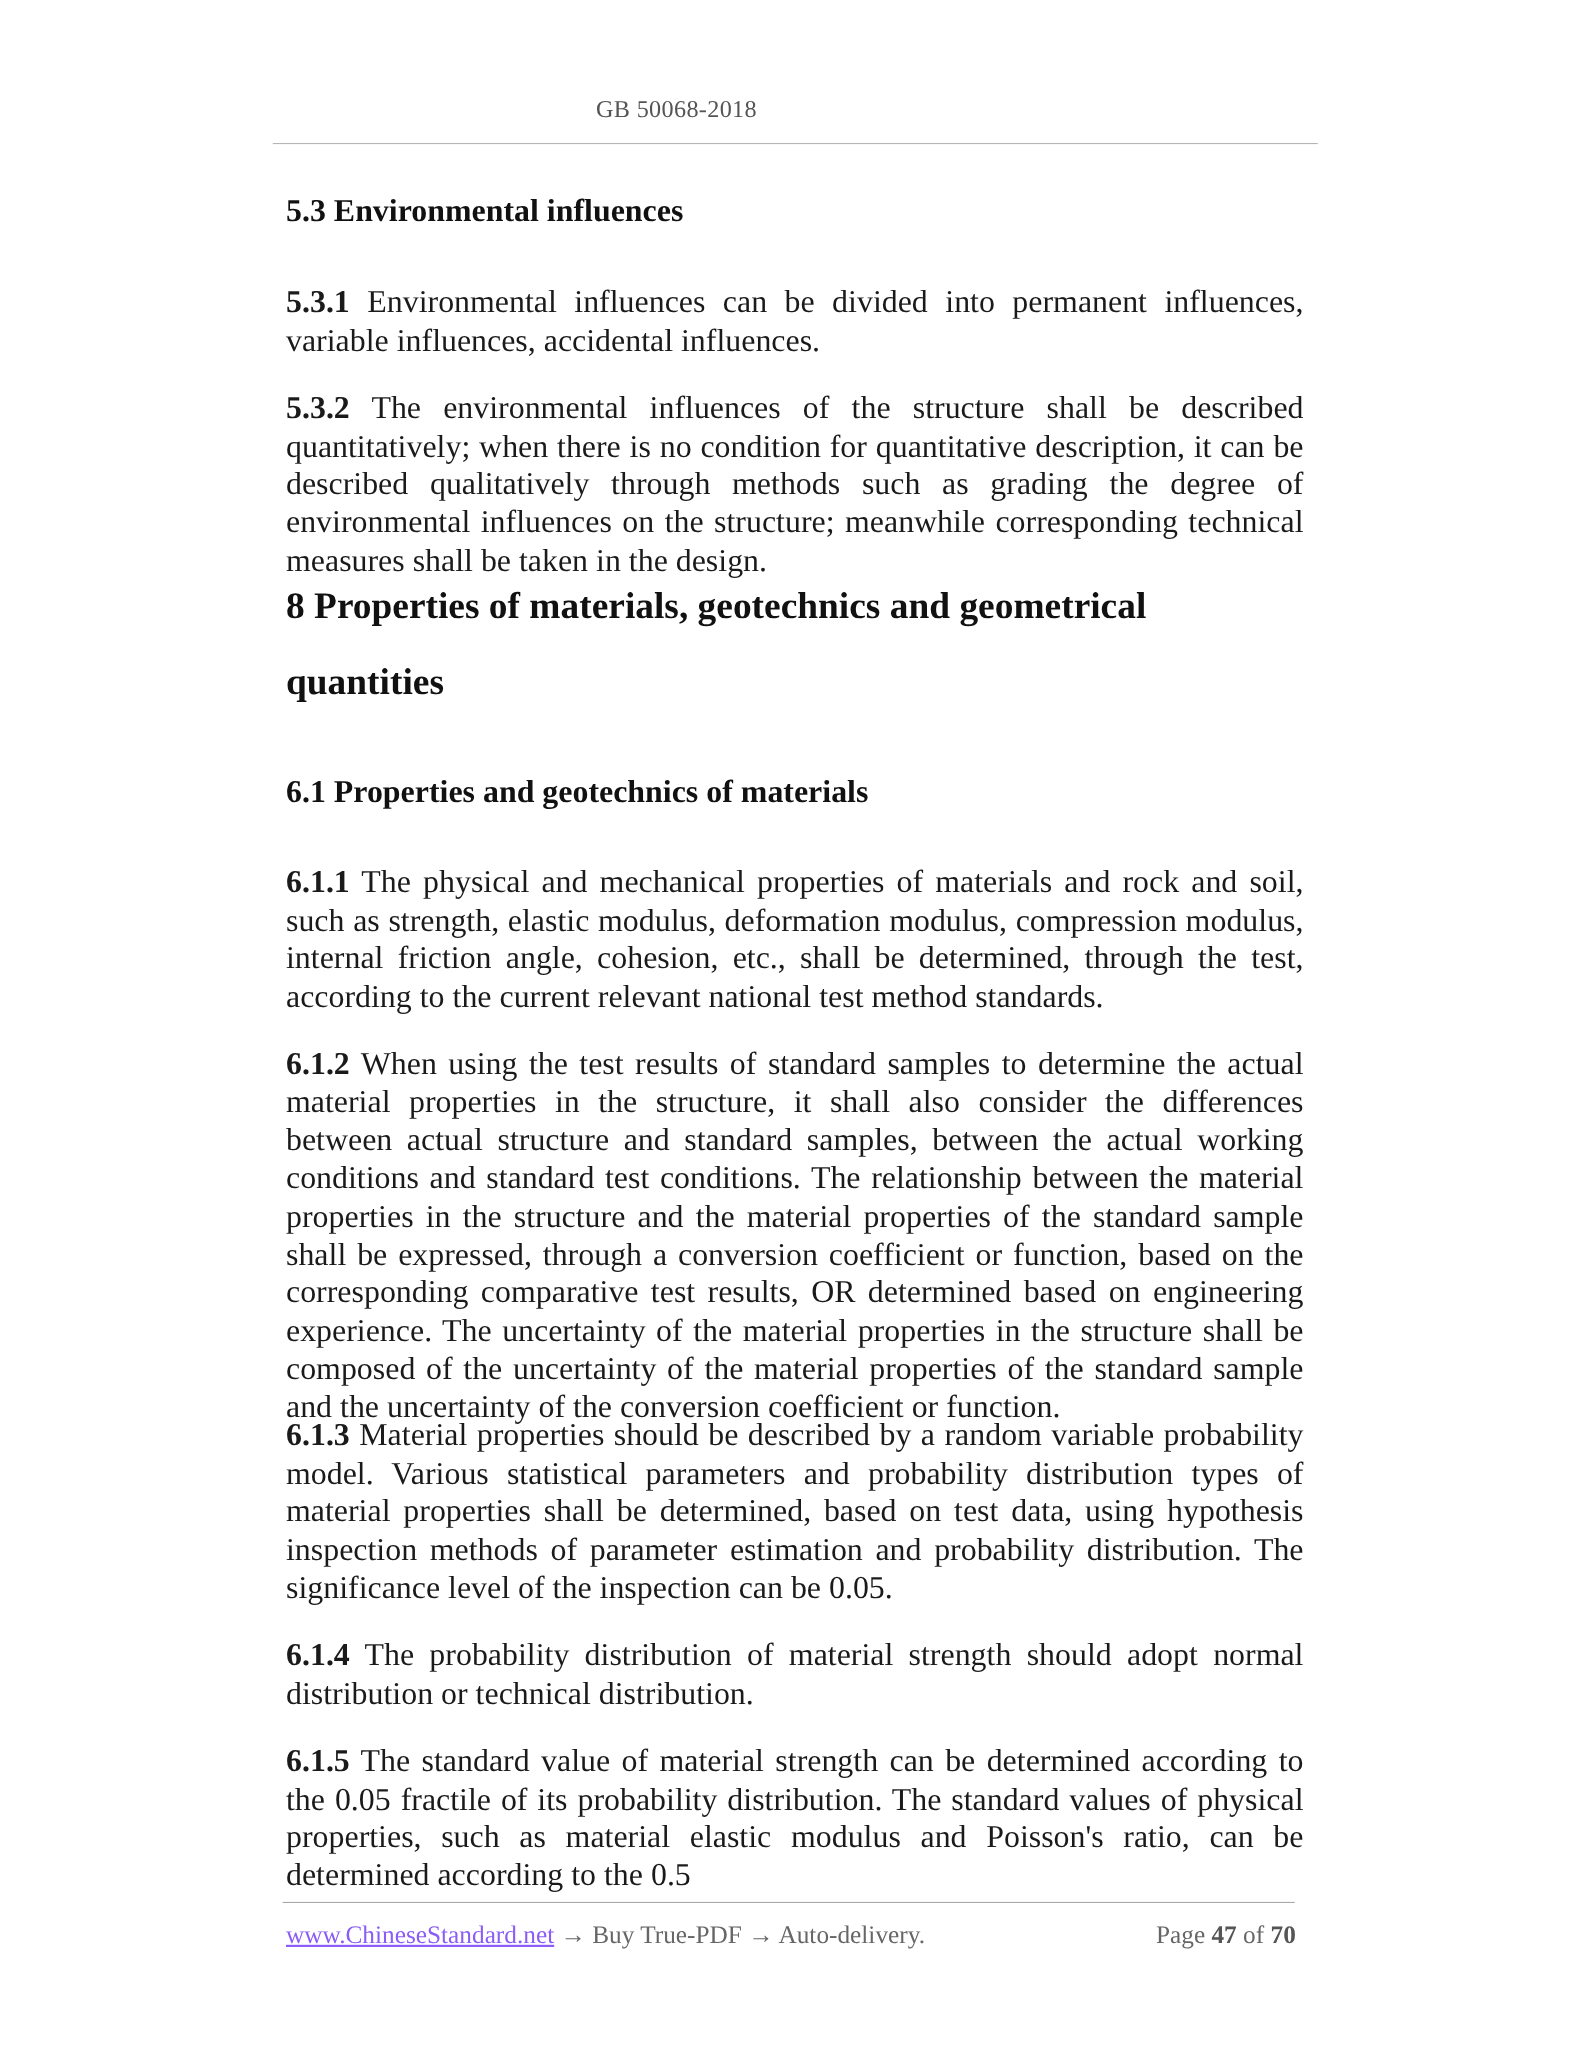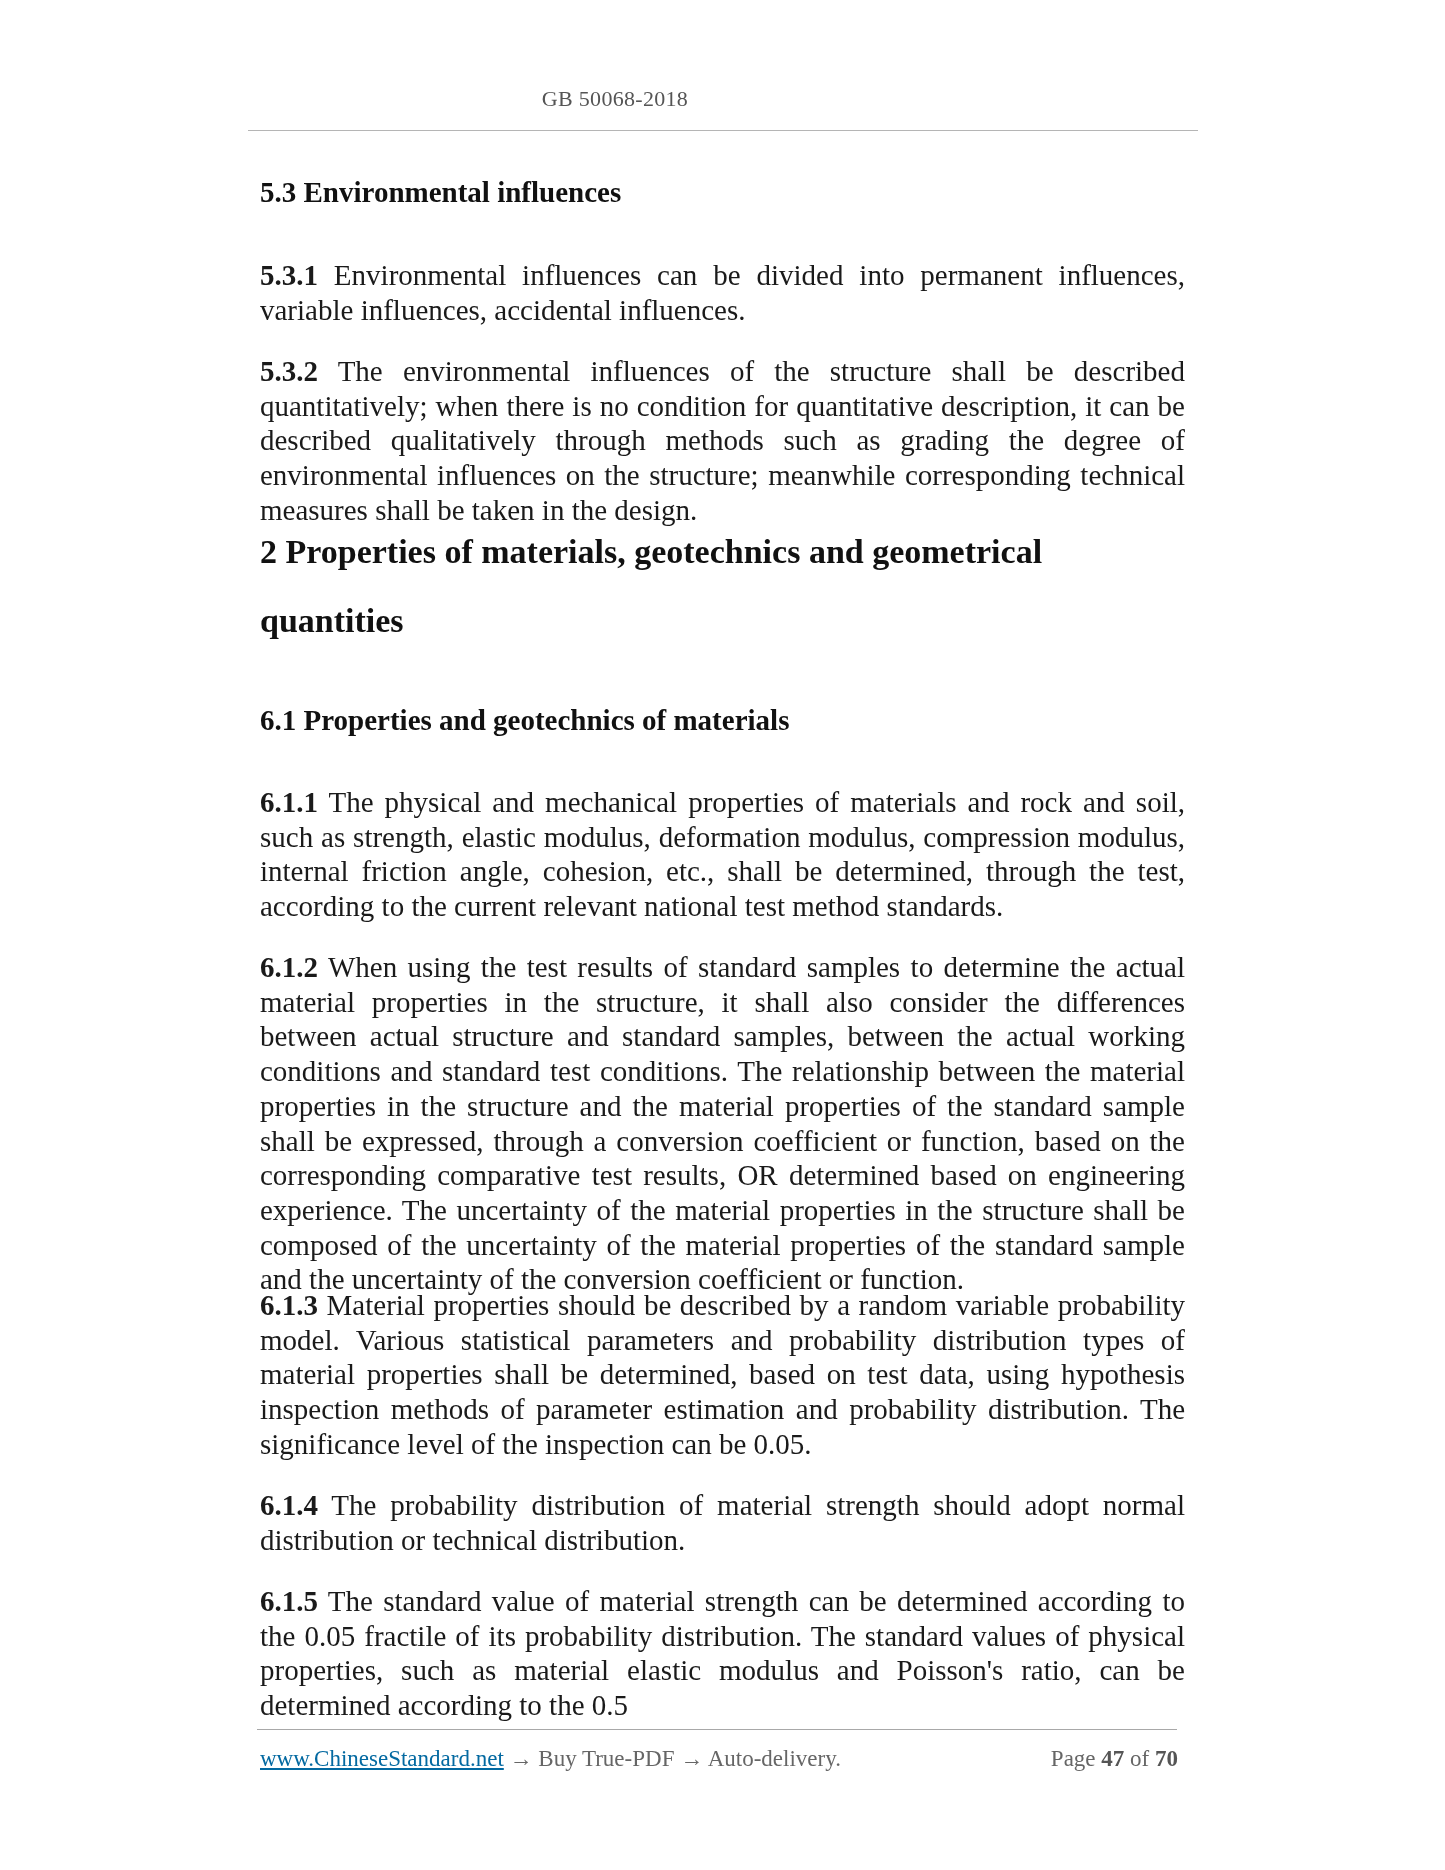--- a/index.html
+++ b/index.html
@@ -11,21 +11,21 @@
          border-top: 1.5px solid #b5b5b5; }
   .content { position: absolute; left: 260px; width: 925px; top: 0; }
   .h2 { position: absolute; left: 0; font-weight: bold; font-size: 29px; color: #111; white-space: nowrap; text-align: center; }
   .h1 { position: absolute; left: 0; font-weight: bold; font-size: 34px; color: #111; white-space: nowrap; }
   .para { position: absolute; left: 0; width: 925px; font-size: 29px; line-height: 34.7px;
           text-align: justify; text-align-last: left; color: #1a1a1a; }
   .para .num { font-weight: bold; }
   .footer-rule { position: absolute; top: 1729px; left: 257px; width: 920px; height: 0;
           border-top: 1.5px solid #a8a8a8; }
   .footer { position: absolute; top: 1746px; left: 260px; width: 918px; font-size: 23px; color: #666; }
-  .footer .link { color: #0369a1; text-decoration: underline; }
+  .footer .link { color: #8b5cf6; text-decoration: underline; }
   .footer .left { position: absolute; left: 0; white-space: nowrap; }
   .footer .right { position: absolute; right: 0; white-space: nowrap; }
   .footer .pg { font-weight: bold; color: #555; }
 </style>
 </head>
 <body>
 
 <div>
   <div class="header-title">GB 50068-2018</div>
   <div class="header-rule"></div>
@@ -35,21 +35,21 @@
   <div class="h2" style="top:176px">5.3 Environmental influences</div>
 
   <div class="para" style="top:258px">
     <span class="num">5.3.1</span><span> Environmental influences can be divided into permanent influences, variable influences, accidental influences.</span>
   </div>
 
   <div class="para" style="top:354px">
     <span class="num">5.3.2</span><span> The environmental influences of the structure shall be described quantitatively; when there is no condition for quantitative description, it can be described qualitatively through methods such as grading the degree of environmental influences on the structure; meanwhile corresponding technical measures shall be taken in the design.</span>
   </div>
 
-  <div class="h1" style="top:533px">2 Properties of materials, geotechnics and geometrical</div>
+  <div class="h1" style="top:533px">8 Properties of materials, geotechnics and geometrical</div>
   <div class="h1" style="top:602px">quantities</div>
 
   <div class="h2" style="top:704px">6.1 Properties and geotechnics of materials</div>
 
   <div class="para" style="top:785px">
     <span class="num">6.1.1</span><span> The physical and mechanical properties of materials and rock and soil, such as strength, elastic modulus, deformation modulus, compression modulus, internal friction angle, cohesion, etc., shall be determined, through the test, according to the current relevant national test method standards.</span>
   </div>
 
   <div class="para" style="top:950px">
     <span class="num">6.1.2</span><span> When using the test results of standard samples to determine the actual material properties in the structure, it shall also consider the differences between actual structure and standard samples, between the actual working conditions and standard test conditions. The relationship between the material properties in the structure and the material properties of the standard sample shall be expressed, through a conversion coefficient or function, based on the corresponding comparative test results, OR determined based on engineering experience. The uncertainty of the material properties in the structure shall be composed of the uncertainty of the material properties of the standard sample and the uncertainty of the conversion coefficient or function.</span>

